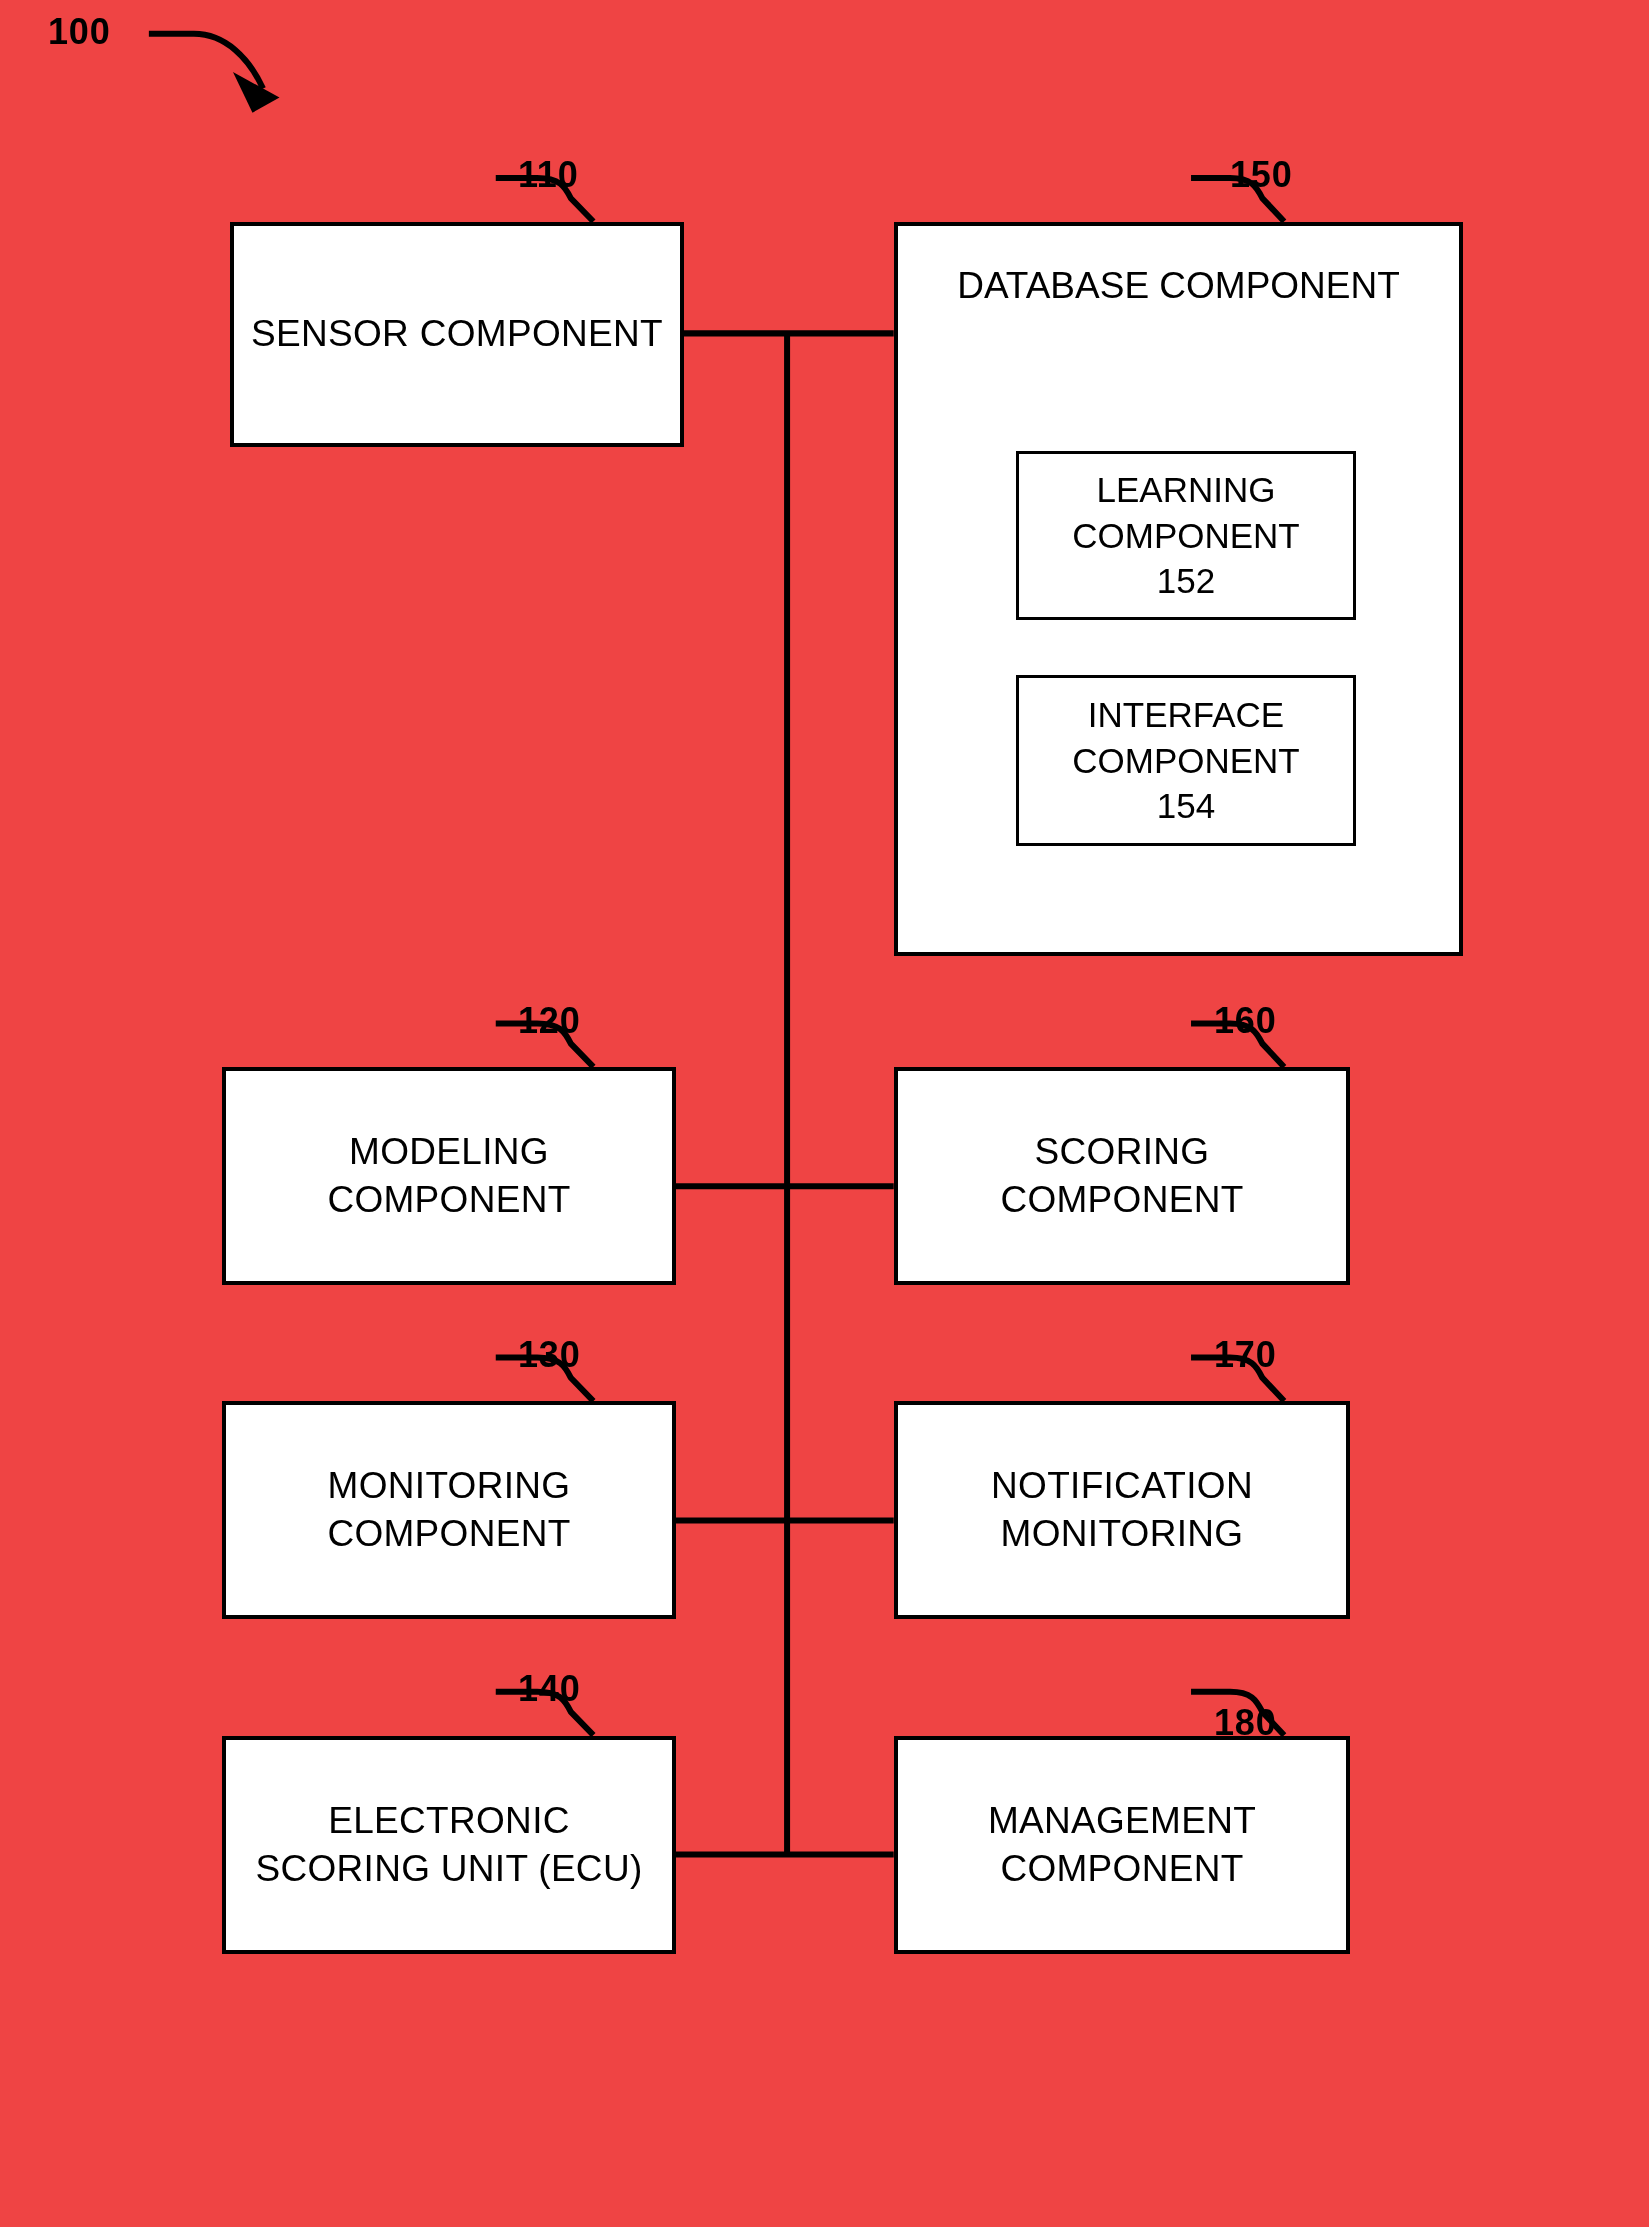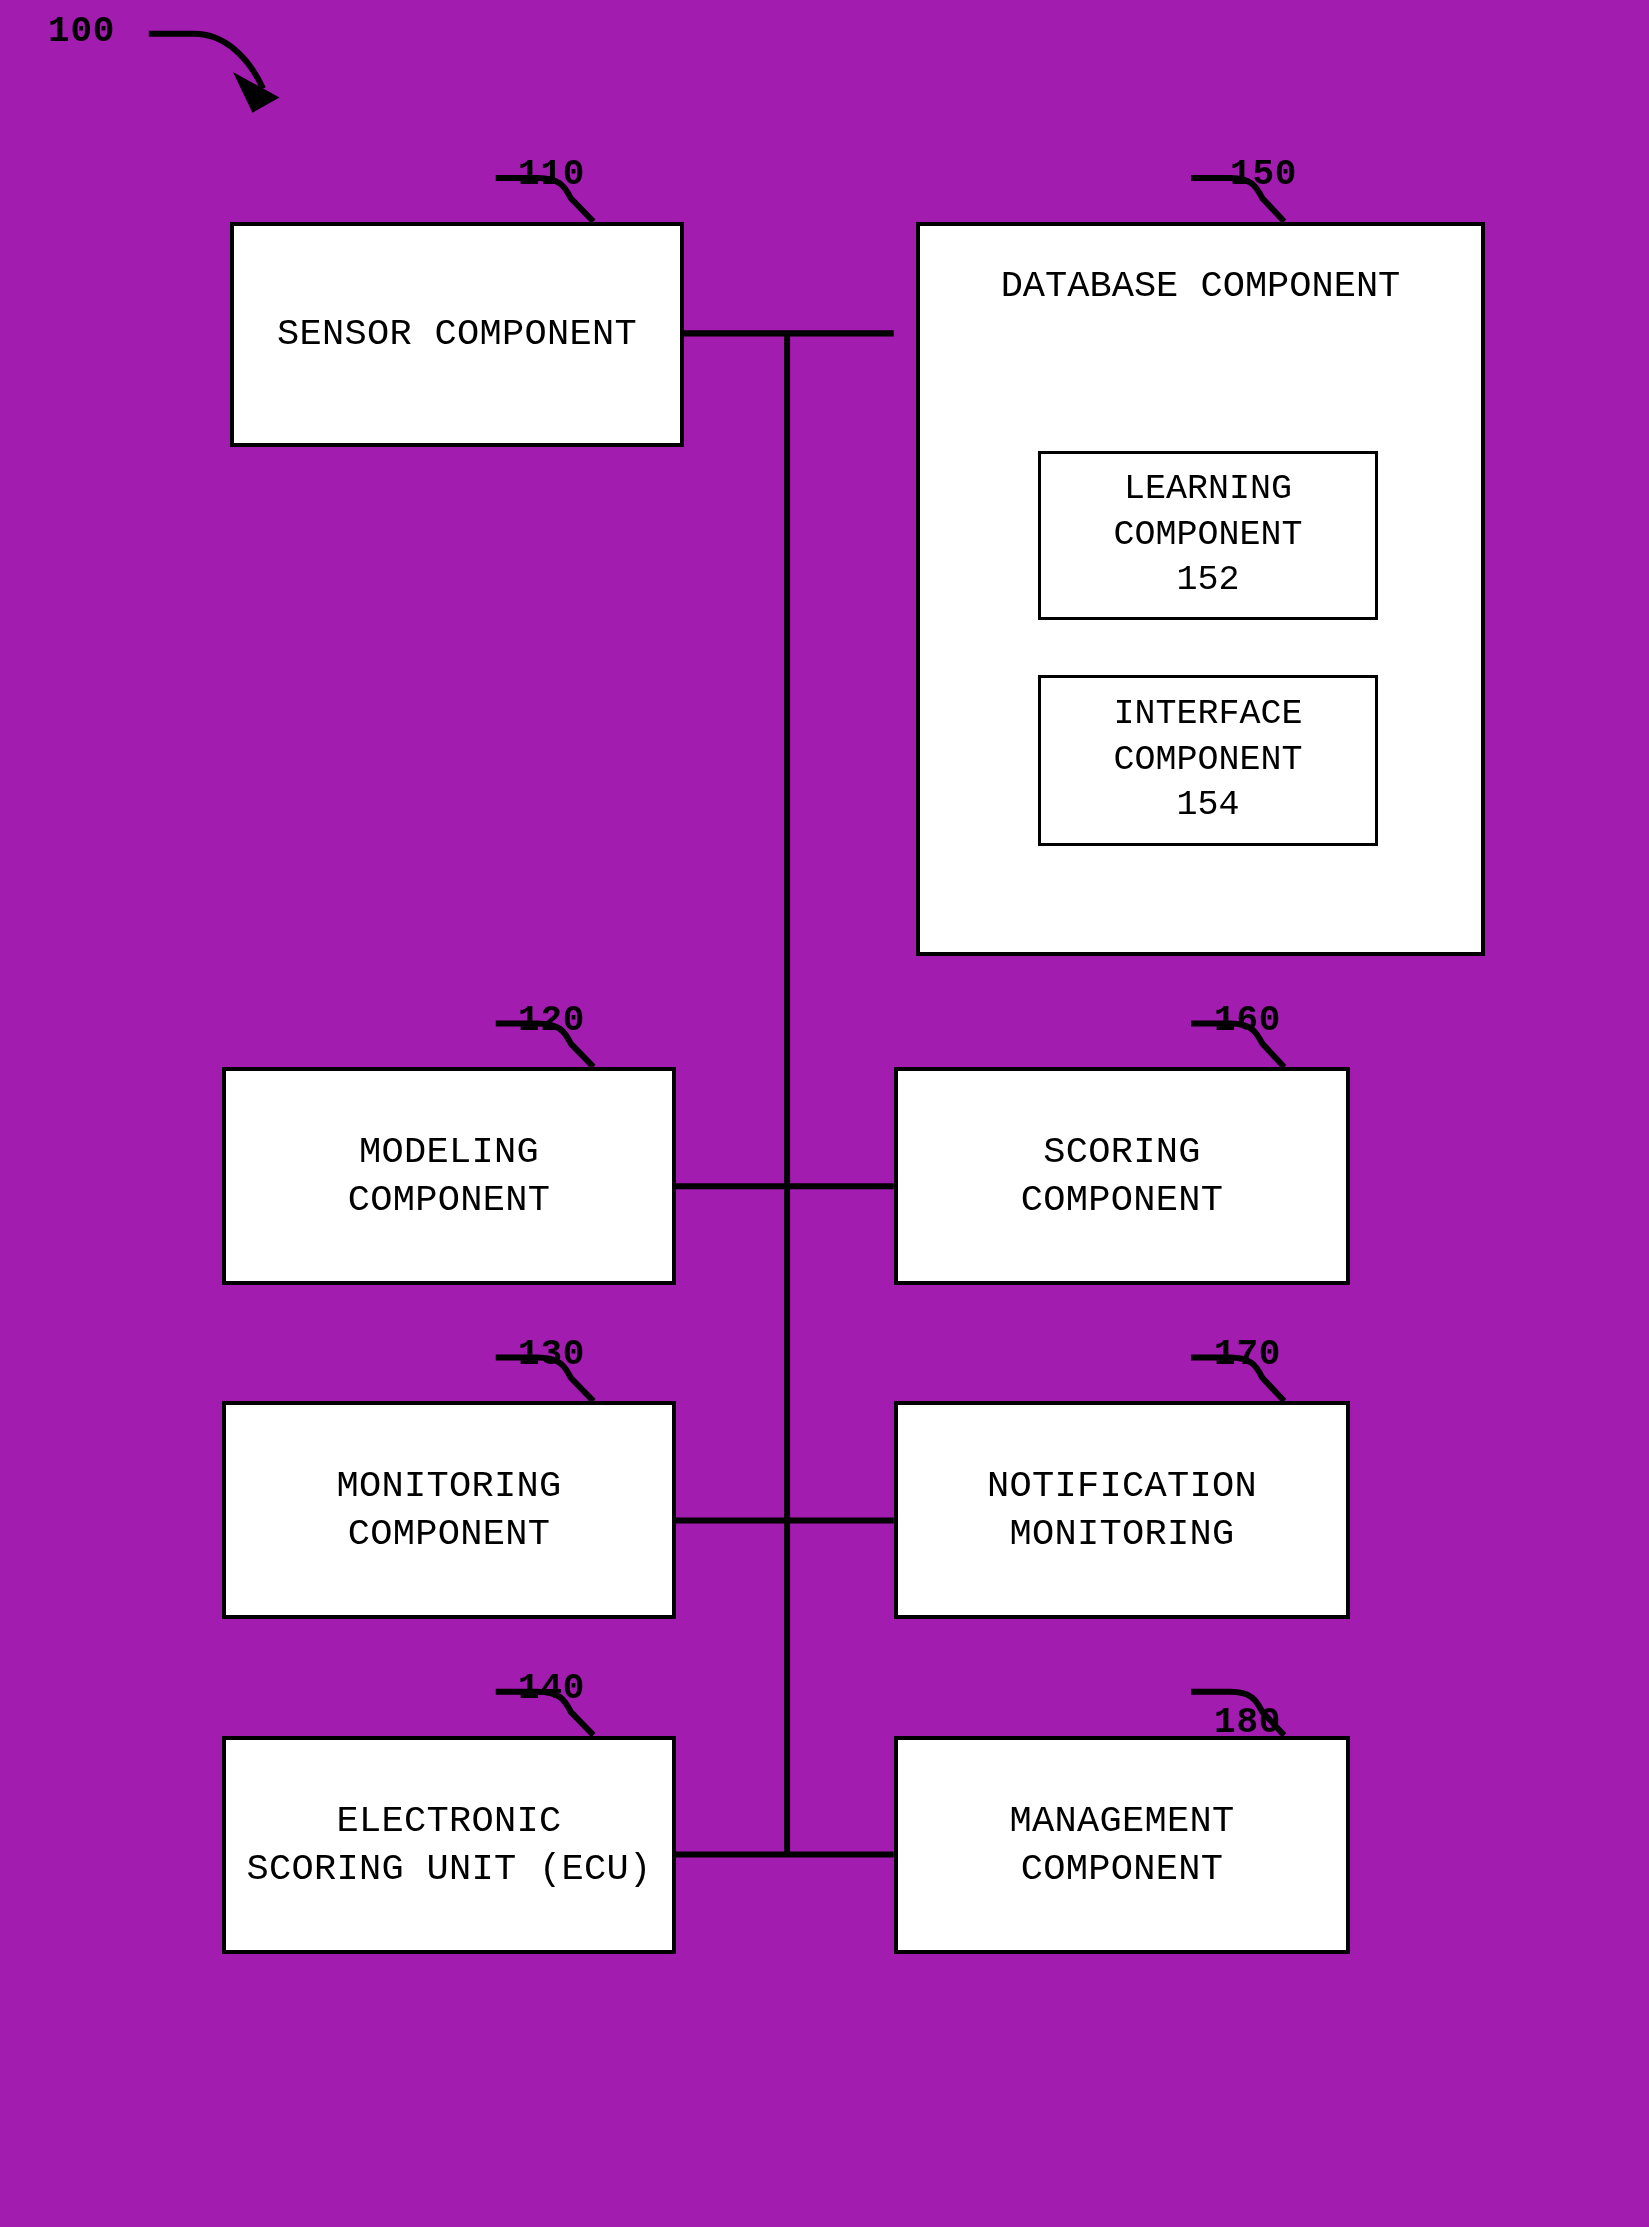--- a/index.html
+++ b/index.html
@@ -4,22 +4,22 @@
 <style>
   html, body {
     margin: 0;
     padding: 0;
     background: #ffffff;
   }
   #figure {
     position: relative;
     width: 1650px;
     height: 2227px;
-    background: #a21caf;
-    font-family: Liberation Mono, monospace;
+    background: #ef4444;
+    font-family: Liberation Sans, sans-serif;
     color: #000000;
     overflow: hidden;
   }
   #wires {
     position: absolute;
     left: 0;
     top: 0;
     width: 1650px;
     height: 2227px;
     pointer-events: none;
@@ -135,21 +135,21 @@
   <div class="ref-num" style="left:1214px; top:1000px;">160</div>
   <div class="ref-num" style="left:518px; top:1334px;">130</div>
   <div class="ref-num" style="left:1214px; top:1334px;">170</div>
   <div class="ref-num" style="left:518px; top:1668px;">140</div>
   <div class="ref-num" style="left:1214px; top:1668px;margin-top:34px;">180</div>
 
   <div class="box" id="sensor-component" style="left:230px; top:222px; width:454px; height:225px;">
     <div class="box-label">SENSOR COMPONENT</div>
   </div>
 
-  <div class="box" id="database-component" style="left:916px; top:222px; width:569px; height:734px;">
+  <div class="box" id="database-component" style="left:894px; top:222px; width:569px; height:734px;">
     <div id="database-title">DATABASE COMPONENT</div>
 
     <div class="inner-box" id="learning-component" style="left:118px; top:225px; width:340px; height:169px;">
       <div class="inner-label">LEARNING
 COMPONENT
 152</div>
     </div>
 
     <div class="inner-box" id="interface-component" style="left:118px; top:449px; width:340px; height:171px;">
       <div class="inner-label">INTERFACE

